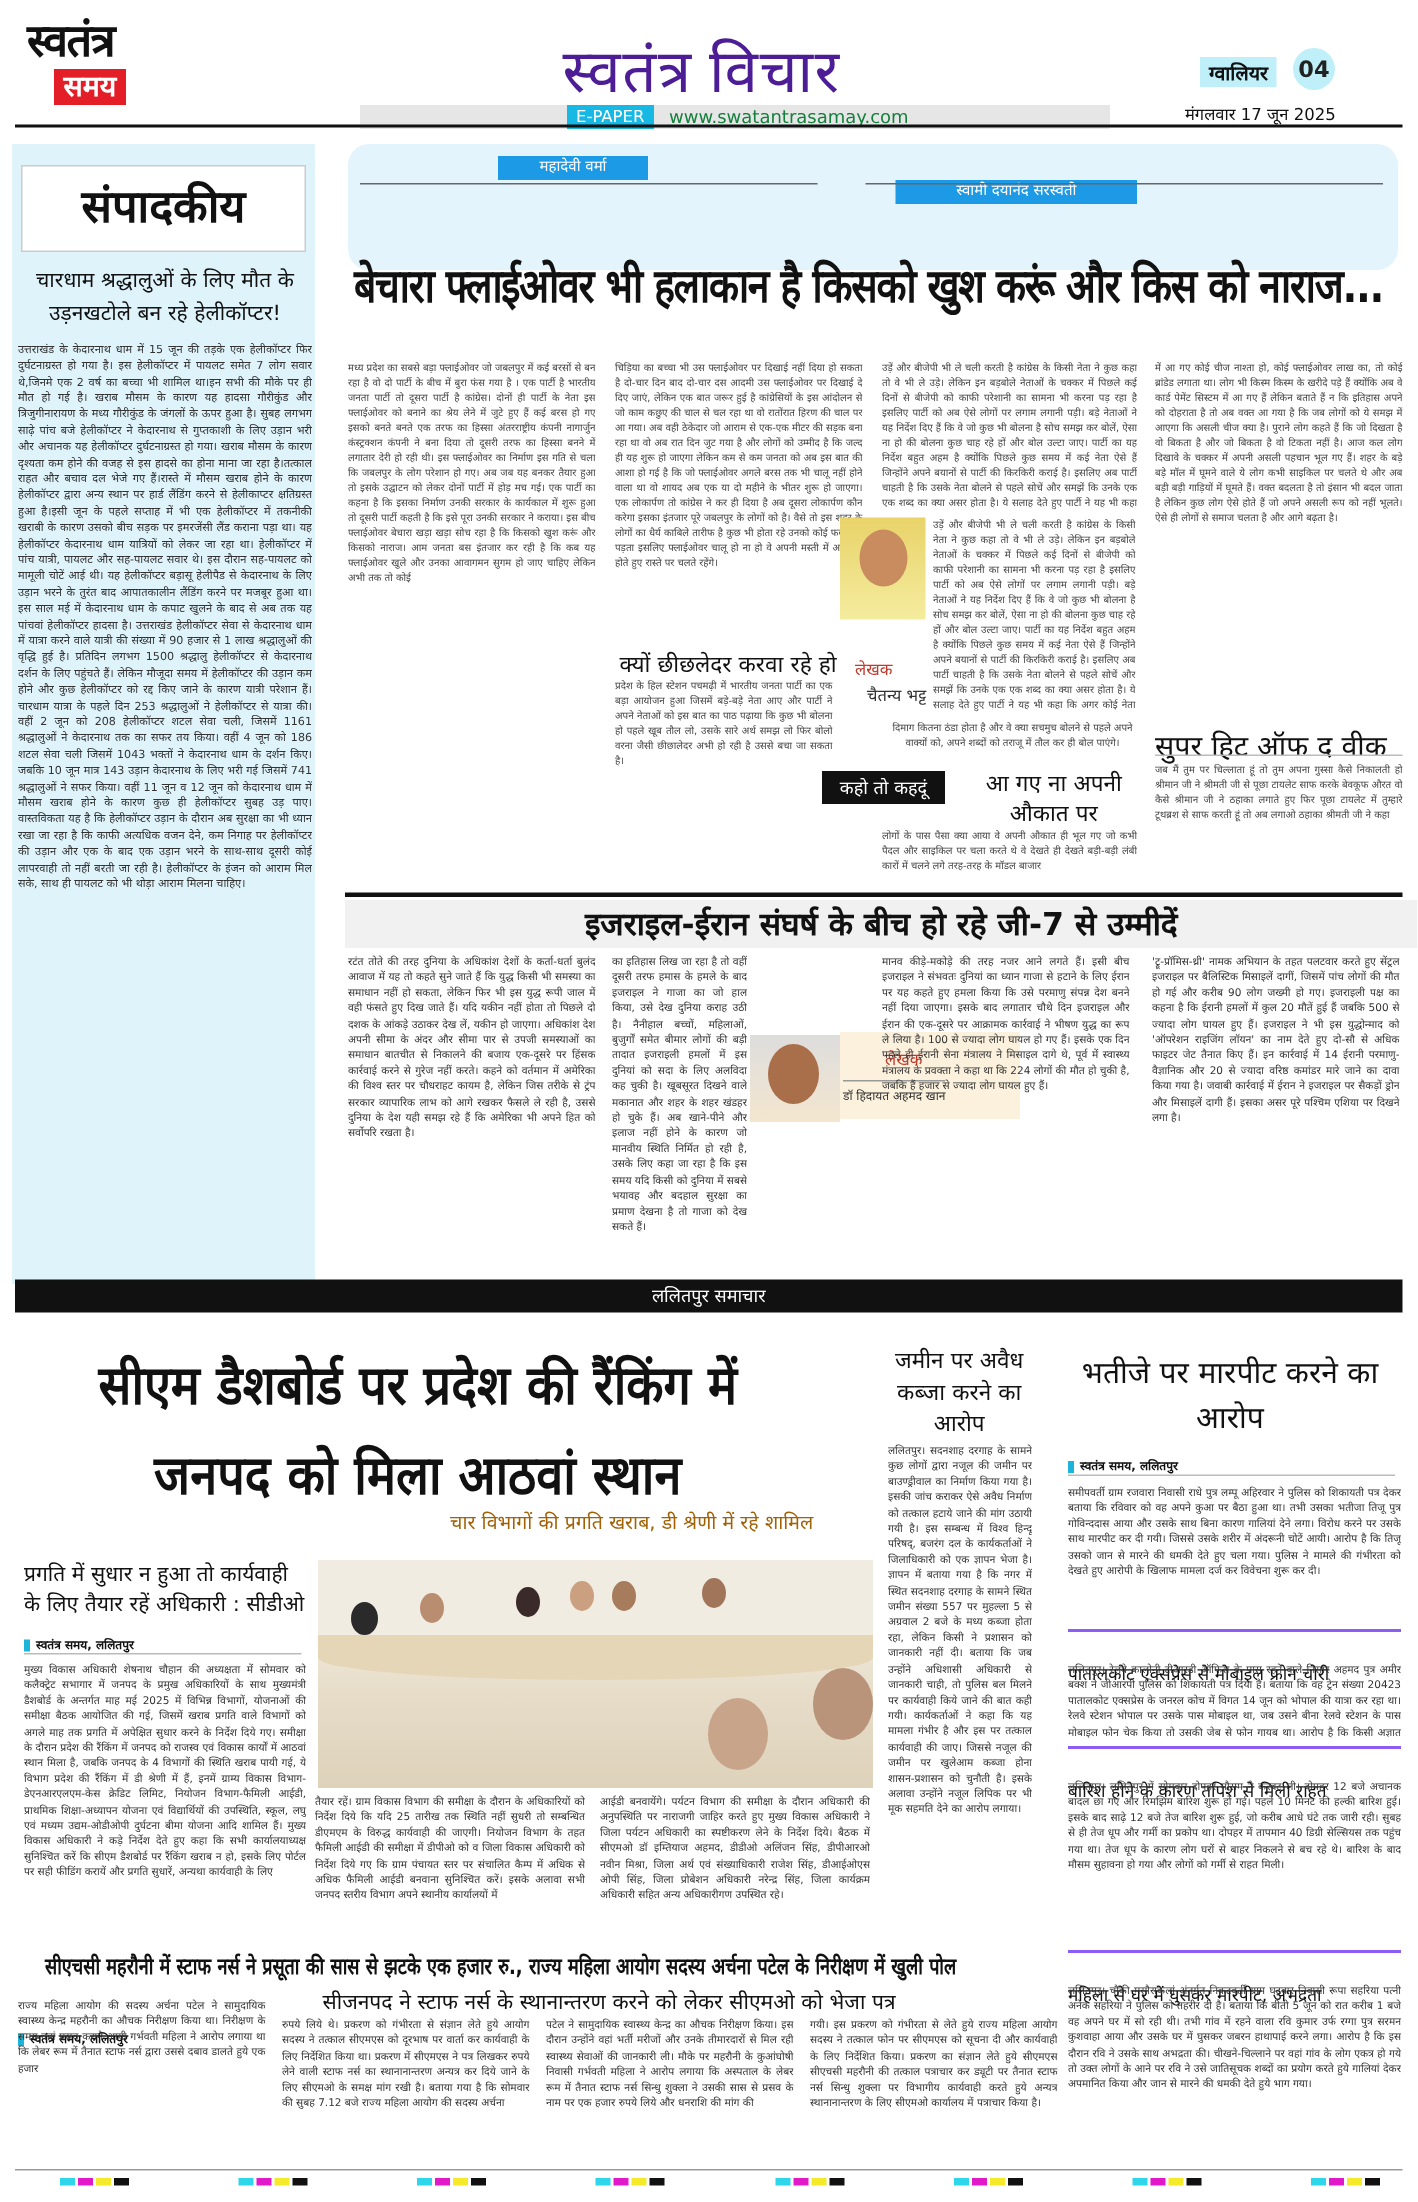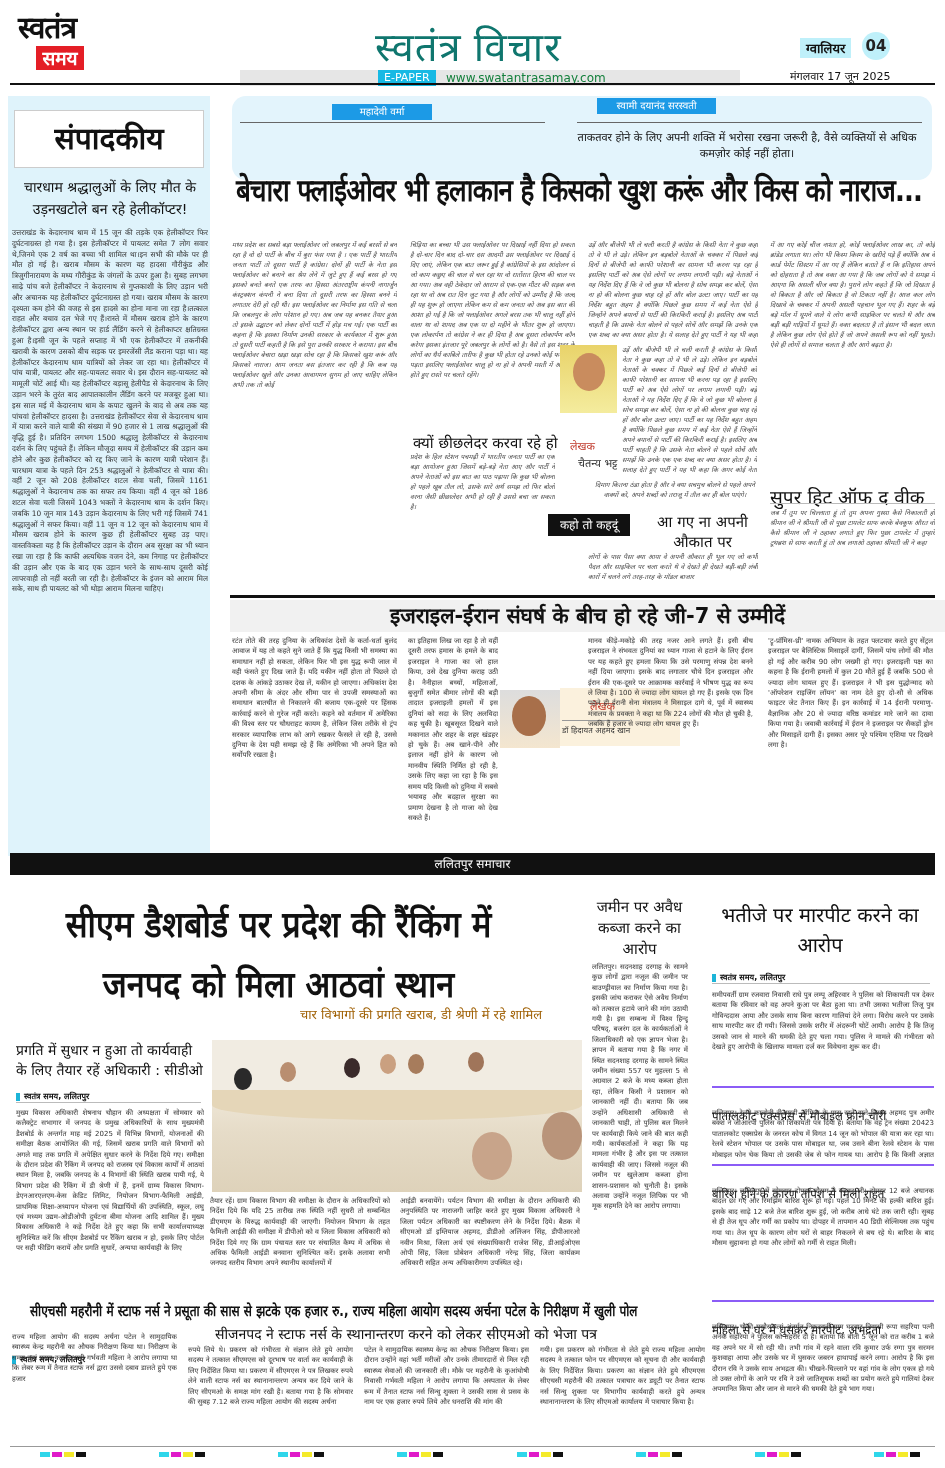--- a/index.html
+++ b/index.html
@@ -1,38 +1,38 @@
 <!DOCTYPE html>
 <html><head>
 <meta charset="utf-8">
 <style>
 *{box-sizing:border-box;margin:0;padding:0}
 body{width:945px;height:1468px;background:#fff;font-family:"DejaVu Sans",sans-serif;color:#222;overflow:hidden;position:relative}
 .abs{position:absolute}
 .hdr-logo{left:18px;top:10px;width:68px;height:66px}
 .logo-top{font-family:Liberation Sans, sans-serif;font-weight:bold;font-size:30px;line-height:36px;color:#111;letter-spacing:-1px}
 .logo-bot{background:#e41e26;color:#fff;font-weight:bold;font-size:19px;text-align:center;width:48px;margin-left:18px;line-height:24px}
-.mast{left:375px;top:18px;font-size:40px;color:#0f766e;font-family:Liberation Sans, sans-serif;letter-spacing:1px}
+.mast{left:375px;top:18px;font-size:40px;color:#4c1d95;font-family:Liberation Serif, serif;letter-spacing:1px}
 .epaper-bar{left:240px;top:70px;width:500px;height:16px;background:#e6e6e6}
 .epaper-tag{left:378px;top:70px;background:#17b9e4;color:#fff;font-size:11px;line-height:16px;padding:0 6px}
 .epaper-url{left:446px;top:70px;font-size:12px;line-height:16px;color:#15803d}
 .city{left:800px;top:38px;background:#bff0fa;font-size:13px;font-weight:bold;padding:1px 6px;color:#111}
 .pageno{left:862px;top:32px;width:28px;height:28px;border-radius:50%;background:#bff0fa;font-size:15px;font-weight:bold;text-align:center;line-height:28px}
 .date{left:790px;top:68px;font-size:11px;color:#111}
 .hrule{left:10px;top:83px;width:925px;height:2px;background:#111}
 .sidebar{left:8px;top:96px;width:202px;height:760px;background:#dff3fb}
 .sampadakiya{left:14px;top:110px;width:190px;height:58px;background:#fff;border:1px solid #ccc;font-size:30px;font-weight:bold;text-align:center;line-height:56px;color:#111}
 .side-head{left:12px;top:176px;width:196px;font-size:14px;text-align:center;line-height:22px;color:#111}
 .side-body{left:12px;top:228px;width:196px;height:620px;font-size:7.4px;line-height:10.8px;text-align:justify;color:#333;overflow:hidden}
 .quotebox{left:232px;top:96px;width:700px;height:84px;background:#e3f4fc;border-radius:14px}
 .qtag{background:#1c9ae6;color:#fff;font-size:10px;text-align:center;line-height:16px;position:absolute}
 .qline{position:absolute;height:1px;background:#666}
 .qtext{position:absolute;font-size:11px;text-align:center;line-height:16px;color:#111}
 .bigh{left:236px;top:168px;width:700px;font-size:31px;font-weight:bold;letter-spacing:-1px;color:#111;white-space:nowrap;font-family:"DejaVu Sans",sans-serif;transform:scaleX(.84);transform-origin:left}
-.col{position:absolute;font-size:6.6px;line-height:10px;color:#444;font-style:italic;text-align:justify;overflow:hidden}
+.col{position:absolute;font-size:6.6px;line-height:10px;color:#444;text-align:justify;overflow:hidden}
 .photo{position:absolute;background:linear-gradient(#e9d36a,#f4ec9e);overflow:hidden}
 .face{position:absolute;border-radius:50%;background:#c98c5e}
 .lekhak{position:absolute;color:#c0392b;font-size:11px}
 .sub{position:absolute;font-size:15px;color:#111}
 .blackbox{position:absolute;background:#111;color:#fff;font-size:12px;text-align:center;line-height:22px}
 .sep{position:absolute;height:3px;background:#111}
 .israel{left:230px;top:600px;width:715px;height:32px;background:#f1f1f1;font-size:21px;font-weight:bold;text-align:center;line-height:32px;color:#111}
 .ncol{position:absolute;font-size:7px;line-height:10.4px;color:#333;text-align:justify;overflow:hidden}
 .lalit-bar{left:10px;top:853px;width:925px;height:22px;background:#111;color:#fff;font-size:12px;text-align:center;line-height:22px}
 .cmh{left:22px;top:895px;width:570px;font-size:36px;font-weight:bold;color:#111;line-height:60px;text-align:center;transform:scaleX(.9);transform-origin:left}
@@ -67,23 +67,22 @@
 <div class="abs hrule"></div>
 
 <div class="abs sidebar"></div>
 <div class="abs sampadakiya">संपादकीय</div>
 <div class="abs side-head">चारधाम श्रद्धालुओं के लिए मौत के उड़नखटोले बन रहे हेलीकॉप्टर!</div>
 <div class="abs side-body">उत्तराखंड के केदारनाथ धाम में 15 जून की तड़के एक हेलीकॉप्टर फिर दुर्घटनाग्रस्त हो गया है। इस हेलीकॉप्टर में पायलट समेत 7 लोग सवार थे,जिनमे एक 2 वर्ष का बच्चा भी शामिल था।इन सभी की मौके पर ही मौत हो गई है। खराब मौसम के कारण यह हादसा गौरीकुंड और त्रिजुगीनारायण के मध्य गौरीकुंड के जंगलों के ऊपर हुआ है। सुबह लगभग साढ़े पांच बजे हेलीकॉप्टर ने केदारनाथ से गुप्तकाशी के लिए उड़ान भरी और अचानक यह हेलीकॉप्टर दुर्घटनाग्रस्त हो गया। खराब मौसम के कारण दृश्यता कम होने की वजह से इस हादसे का होना माना जा रहा है।तत्काल राहत और बचाव दल भेजे गए हैं।रास्ते में मौसम खराब होने के कारण हेलीकॉप्टर द्वारा अन्य स्थान पर हार्ड लैंडिंग करने से हेलीकाप्टर क्षतिग्रस्त हुआ है।इसी जून के पहले सप्ताह में भी एक हेलीकॉप्टर में तकनीकी खराबी के कारण उसको बीच सड़क पर इमरजेंसी लैंड कराना पड़ा था। यह हेलीकॉप्टर केदारनाथ धाम यात्रियों को लेकर जा रहा था। हेलीकॉप्टर में पांच यात्री, पायलट और सह-पायलट सवार थे। इस दौरान सह-पायलट को मामूली चोटें आई थी। यह हेलीकॉप्टर बड़ासू हेलीपैड से केदारनाथ के लिए उड़ान भरने के तुरंत बाद आपातकालीन लैंडिंग करने पर मजबूर हुआ था। इस साल मई में केदारनाथ धाम के कपाट खुलने के बाद से अब तक यह पांचवां हेलीकॉप्टर हादसा है। उत्तराखंड हेलीकॉप्टर सेवा से केदारनाथ धाम में यात्रा करने वाले यात्री की संख्या में 90 हजार से 1 लाख श्रद्धालुओं की वृद्धि हुई है। प्रतिदिन लगभग 1500 श्रद्धालु हेलीकॉप्टर से केदारनाथ दर्शन के लिए पहुंचते हैं। लेकिन मौजूदा समय में हेलीकॉप्टर की उड़ान कम होने और कुछ हेलीकॉप्टर को रद्द किए जाने के कारण यात्री परेशान हैं। चारधाम यात्रा के पहले दिन 253 श्रद्धालुओं ने हेलीकॉप्टर से यात्रा की। वहीं 2 जून को 208 हेलीकॉप्टर शटल सेवा चली, जिसमें 1161 श्रद्धालुओं ने केदारनाथ तक का सफर तय किया। वहीं 4 जून को 186 शटल सेवा चली जिसमें 1043 भक्तों ने केदारनाथ धाम के दर्शन किए। जबकि 10 जून मात्र 143 उड़ान केदारनाथ के लिए भरी गई जिसमें 741 श्रद्धालुओं ने सफर किया। वहीं 11 जून व 12 जून को केदारनाथ धाम में मौसम खराब होने के कारण कुछ ही हेलीकॉप्टर सुबह उड़ पाए। वास्तविकता यह है कि हेलीकॉप्टर उड़ान के दौरान अब सुरक्षा का भी ध्यान रखा जा रहा है कि काफी अत्यधिक वजन देने, कम निगाह पर हेलीकॉप्टर की उड़ान और एक के बाद एक उड़ान भरने के साथ-साथ दूसरी कोई लापरवाही तो नहीं बरती जा रही है। हेलीकॉप्टर के इंजन को आराम मिल सके, साथ ही पायलट को भी थोड़ा आराम मिलना चाहिए।</div>
 
 <div class="abs quotebox">
   <div class="qtag" style="left:100px;top:8px;width:100px">महादेवी वर्मा</div>
   <div class="qline" style="left:8px;top:26px;width:305px"></div>
-  <div class="qtag" style="left:365px;top:2px;width:119px">स्वामी दयानंद सरस्वती</div>
+  <div class="qtag" style="left:365px;top:24px;width:161px">स्वामी दयानंद सरस्वती</div>
   <div class="qline" style="left:345px;top:26px;width:345px"></div>
-  <div class="qtext" style="left:345px;top:34px;width:340px">ताकतवर होने के लिए अपनी शक्ति में भरोसा रखना जरूरी है, वैसे व्यक्तियों से अधिक कमज़ोर कोई नहीं होता।</div>
 </div>
 
 <div class="abs bigh">बेचारा फ्लाईओवर भी हलाकान है किसको खुश करूं और किस को नाराज...</div>
 <div class="col" style="left:232px;top:240px;width:165px;height:355px">मध्य प्रदेश का सबसे बड़ा फ्लाईओवर जो जबलपुर में कई बरसों से बन रहा है वो दो पार्टी के बीच में बुरा फंस गया है । एक पार्टी है भारतीय जनता पार्टी तो दूसरा पार्टी है कांग्रेस। दोनों ही पार्टी के नेता इस फ्लाईओवर को बनाने का श्रेय लेने में जुटे हुए हैं कई बरस हो गए इसको बनते बनते एक तरफ का हिस्सा अंतरराष्ट्रीय कंपनी नागार्जुन कंस्ट्रक्शन कंपनी ने बना दिया तो दूसरी तरफ का हिस्सा बनने में लगातार देरी हो रही थी। इस फ्लाईओवर का निर्माण इस गति से चला कि जबलपुर के लोग परेशान हो गए। अब जब यह बनकर तैयार हुआ तो इसके उद्घाटन को लेकर दोनों पार्टी में होड़ मच गई। एक पार्टी का कहना है कि इसका निर्माण उनकी सरकार के कार्यकाल में शुरू हुआ तो दूसरी पार्टी कहती है कि इसे पूरा उनकी सरकार ने कराया। इस बीच फ्लाईओवर बेचारा खड़ा खड़ा सोच रहा है कि किसको खुश करूं और किसको नाराज। आम जनता बस इंतजार कर रही है कि कब यह फ्लाईओवर खुले और उनका आवागमन सुगम हो जाए चाहिए लेकिन अभी तक तो कोई</div>
 <div class="col" style="left:410px;top:240px;width:165px;height:150px">चिड़िया का बच्चा भी उस फ्लाईओवर पर दिखाई नहीं दिया हो सकता है दो-चार दिन बाद दो-चार दस आदमी उस फ्लाईओवर पर दिखाई दे दिए जाएं, लेकिन एक बात जरूर हुई है कांग्रेसियों के इस आंदोलन से जो काम कछुए की चाल से चल रहा था वो रातोंरात हिरण की चाल पर आ गया। अब वही ठेकेदार जो आराम से एक-एक मीटर की सड़क बना रहा था वो अब रात दिन जुट गया है और लोगों को उम्मीद है कि जल्द ही यह शुरू हो जाएगा लेकिन कम से कम जनता को अब इस बात की आशा हो गई है कि जो फ्लाईओवर अगले बरस तक भी चालू नहीं होने वाला था वो शायद अब एक या दो महीने के भीतर शुरू हो जाएगा। एक लोकार्पण तो कांग्रेस ने कर ही दिया है अब दूसरा लोकार्पण कौन करेगा इसका इंतजार पूरे जबलपुर के लोगों को है। वैसे तो इस शहर के लोगों का धैर्य काबिले तारीफ है कुछ भी होता रहे उनको कोई फर्क नहीं पड़ता इसलिए फ्लाईओवर चालू हो ना हो वे अपनी मस्ती में आड़े टेढ़े होते हुए रास्ते पर चलते रहेंगे।</div>
 <div class="abs sub" style="left:413px;top:432px">क्यों छीछलेदर करवा रहे हो</div>
 <div class="col" style="left:410px;top:452px;width:145px;height:145px">प्रदेश के हिल स्टेशन पचमढ़ी में भारतीय जनता पार्टी का एक बड़ा आयोजन हुआ जिसमें बड़े-बड़े नेता आए और पार्टी ने अपने नेताओं को इस बात का पाठ पढ़ाया कि कुछ भी बोलना हो पहले खूब तौल लो, उसके सारे अर्थ समझ लो फिर बोलो वरना जैसी छीछालेदर अभी हो रही है उससे बचा जा सकता है।</div>
 <div class="col" style="left:588px;top:240px;width:170px;height:100px">उड़ें और बीजेपी भी ले चली करती है कांग्रेस के किसी नेता ने कुछ कहा तो वे भी ले उड़े। लेकिन इन बड़बोले नेताओं के चक्कर में पिछले कई दिनों से बीजेपी को काफी परेशानी का सामना भी करना पड़ रहा है इसलिए पार्टी को अब ऐसे लोगों पर लगाम लगानी पड़ी। बड़े नेताओं ने यह निर्देश दिए हैं कि वे जो कुछ भी बोलना है सोच समझ कर बोलें, ऐसा ना हो की बोलना कुछ चाह रहे हों और बोल उल्टा जाए। पार्टी का यह निर्देश बहुत अहम है क्योंकि पिछले कुछ समय में कई नेता ऐसे हैं जिन्होंने अपने बयानों से पार्टी की किरकिरी कराई है। इसलिए अब पार्टी चाहती है कि उसके नेता बोलने से पहले सोचें और समझें कि उनके एक एक शब्द का क्या असर होता है। ये सलाह देते हुए पार्टी ने यह भी कहा कि अगर कोई नेता इन निर्देशों का पालन नहीं करेगा तो उसके खिलाफ कार्रवाई की जाएगी। ये चेतावनी काफी है।</div>
 <div class="photo" style="left:560px;top:345px;width:57px;height:68px">
   <div class="face" style="left:13px;top:8px;width:32px;height:38px"></div>

